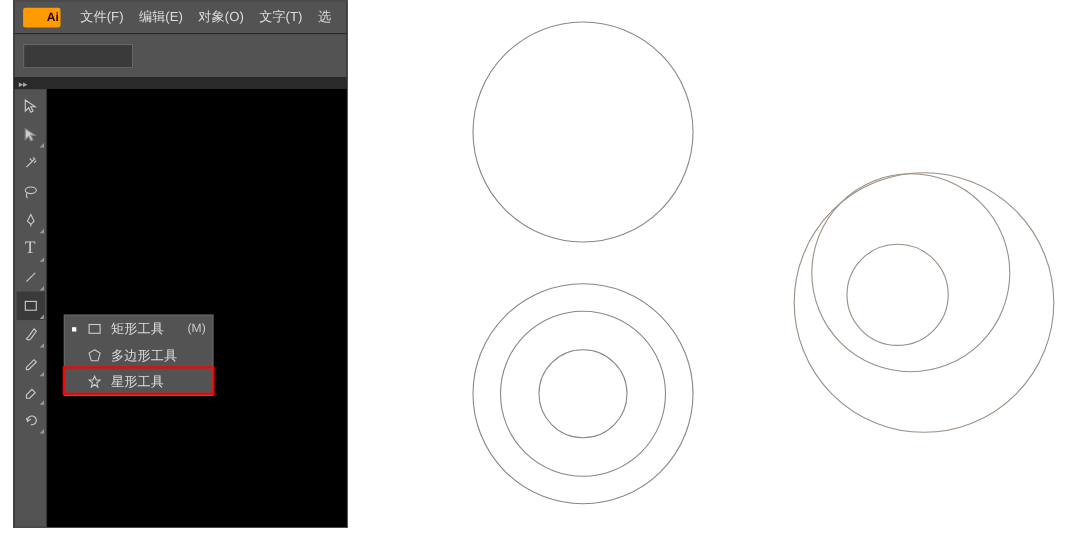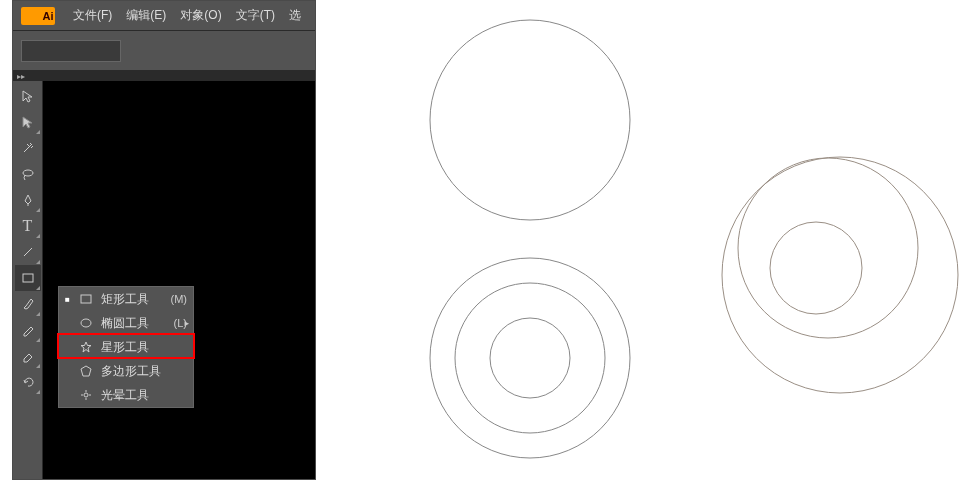--- a/index.html
+++ b/index.html
@@ -237,55 +237,34 @@
           <rect x="1" y="2" width="10" height="8" fill="none" stroke="#ccc"></rect>
         </svg>
       </span>
     <span class="label">矩形工具</span>
     <span class="shortcut">(M)</span>
   </div>
   <div class="fly-row">
     <span class="bullet"></span>
     <span class="icon">
         <svg width="12" height="12">
-          <ellipse cx="6" cy="6" rx="5" ry="4" fill="none" stroke="#ccc"></ellipse>
+          <polygon points="6,1 11,4 9,11 3,11 1,4" fill="none" stroke="#ccc"></polygon>
         </svg>
       </span>
-    <span class="label">椭圆工具</span>
-    <span class="shortcut">(L)</span>
-    <span class="arrow">▸</span>
+    <span class="label">多边形工具</span>
   </div>
   <div class="fly-row">
     <span class="bullet"></span>
     <span class="icon">
         <svg width="12" height="12">
           <polygon points="6,1 7.5,4.5 11,4.5 8,7 9,11 6,8.5 3,11 4,7 1,4.5 4.5,4.5" fill="none" stroke="#ccc"></polygon>
         </svg>
       </span>
     <span class="label">星形工具</span>
   </div>
-  <div class="fly-row">
-    <span class="bullet"></span>
-    <span class="icon">
-        <svg width="12" height="12">
-          <polygon points="6,1 11,4 9,11 3,11 1,4" fill="none" stroke="#ccc"></polygon>
-        </svg>
-      </span>
-    <span class="label">多边形工具</span>
-  </div>
-  <div class="fly-row">
-    <span class="bullet"></span>
-    <span class="icon">
-        <svg width="12" height="12">
-          <circle cx="6" cy="6" r="2" fill="none" stroke="#ccc"></circle>
-          <path d="M6 1 L6 3 M6 9 L6 11 M1 6 L3 6 M9 6 L11 6" stroke="#ccc"></path>
-        </svg>
-      </span>
-    <span class="label">光晕工具</span>
-  </div>
 </div>
 <div class="highlight-box"></div>
 
 <div class="examples">
   <svg width="630" height="500">
 
     <circle id="c1" fill="none" stroke="#888" stroke-width="1" cx="190" cy="120" r="100"></circle>
 
     <circle id="cc1" fill="none" stroke="#888" stroke-width="1" cx="190" cy="358" r="100"></circle>
     <circle id="cc2" fill="none" stroke="#888" stroke-width="1" cx="190" cy="358" r="75"></circle>

